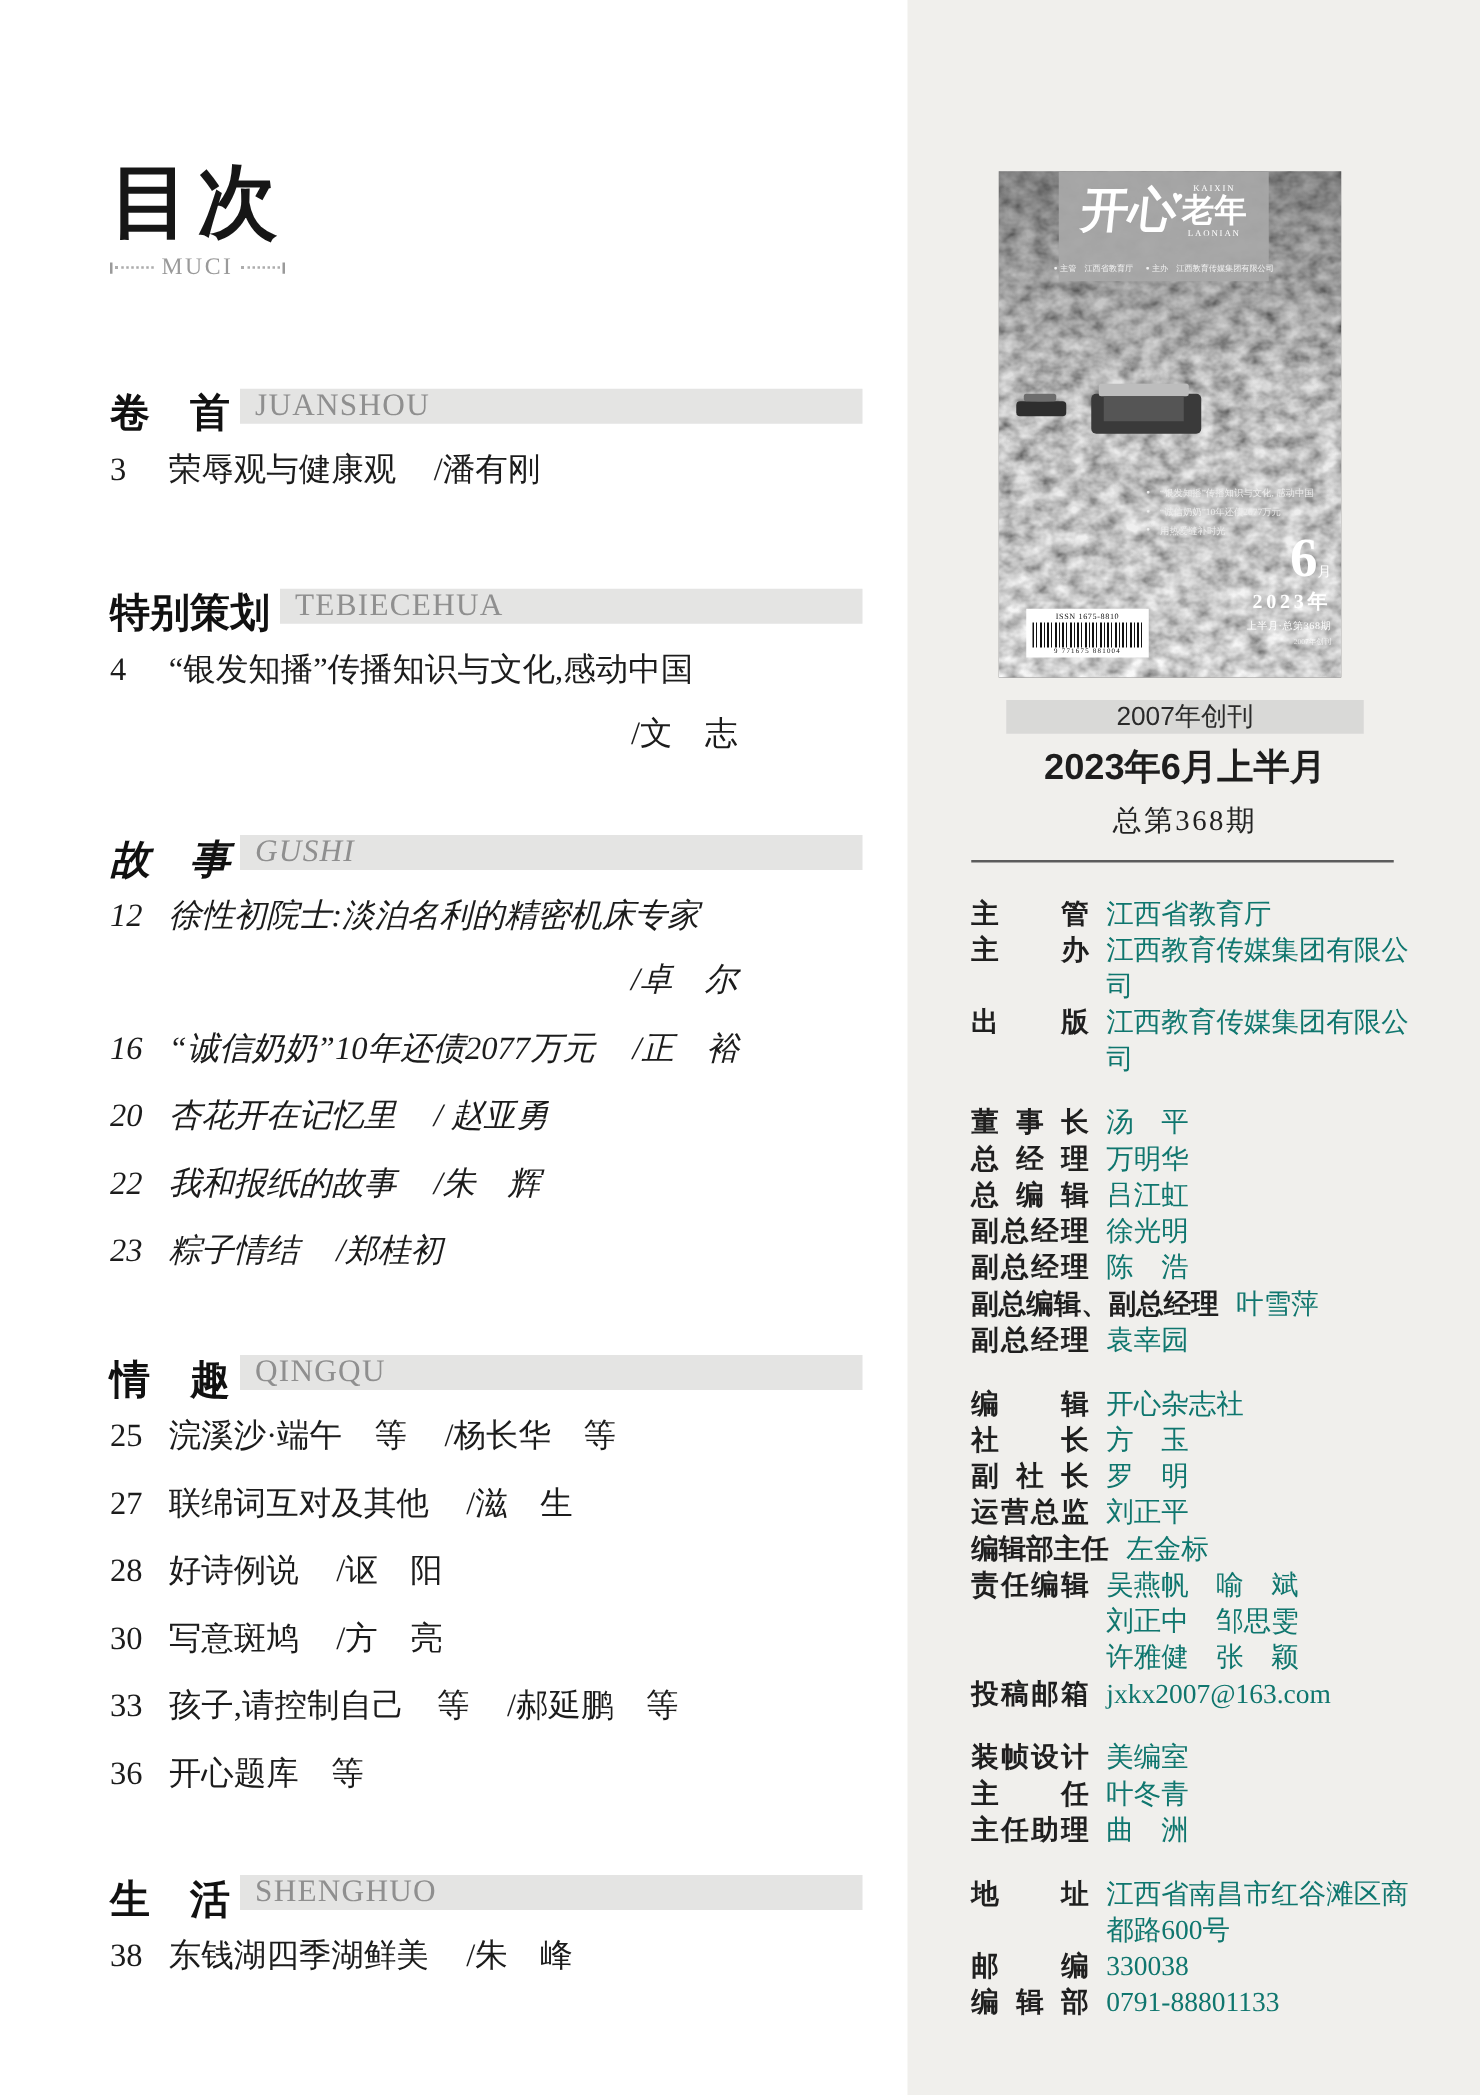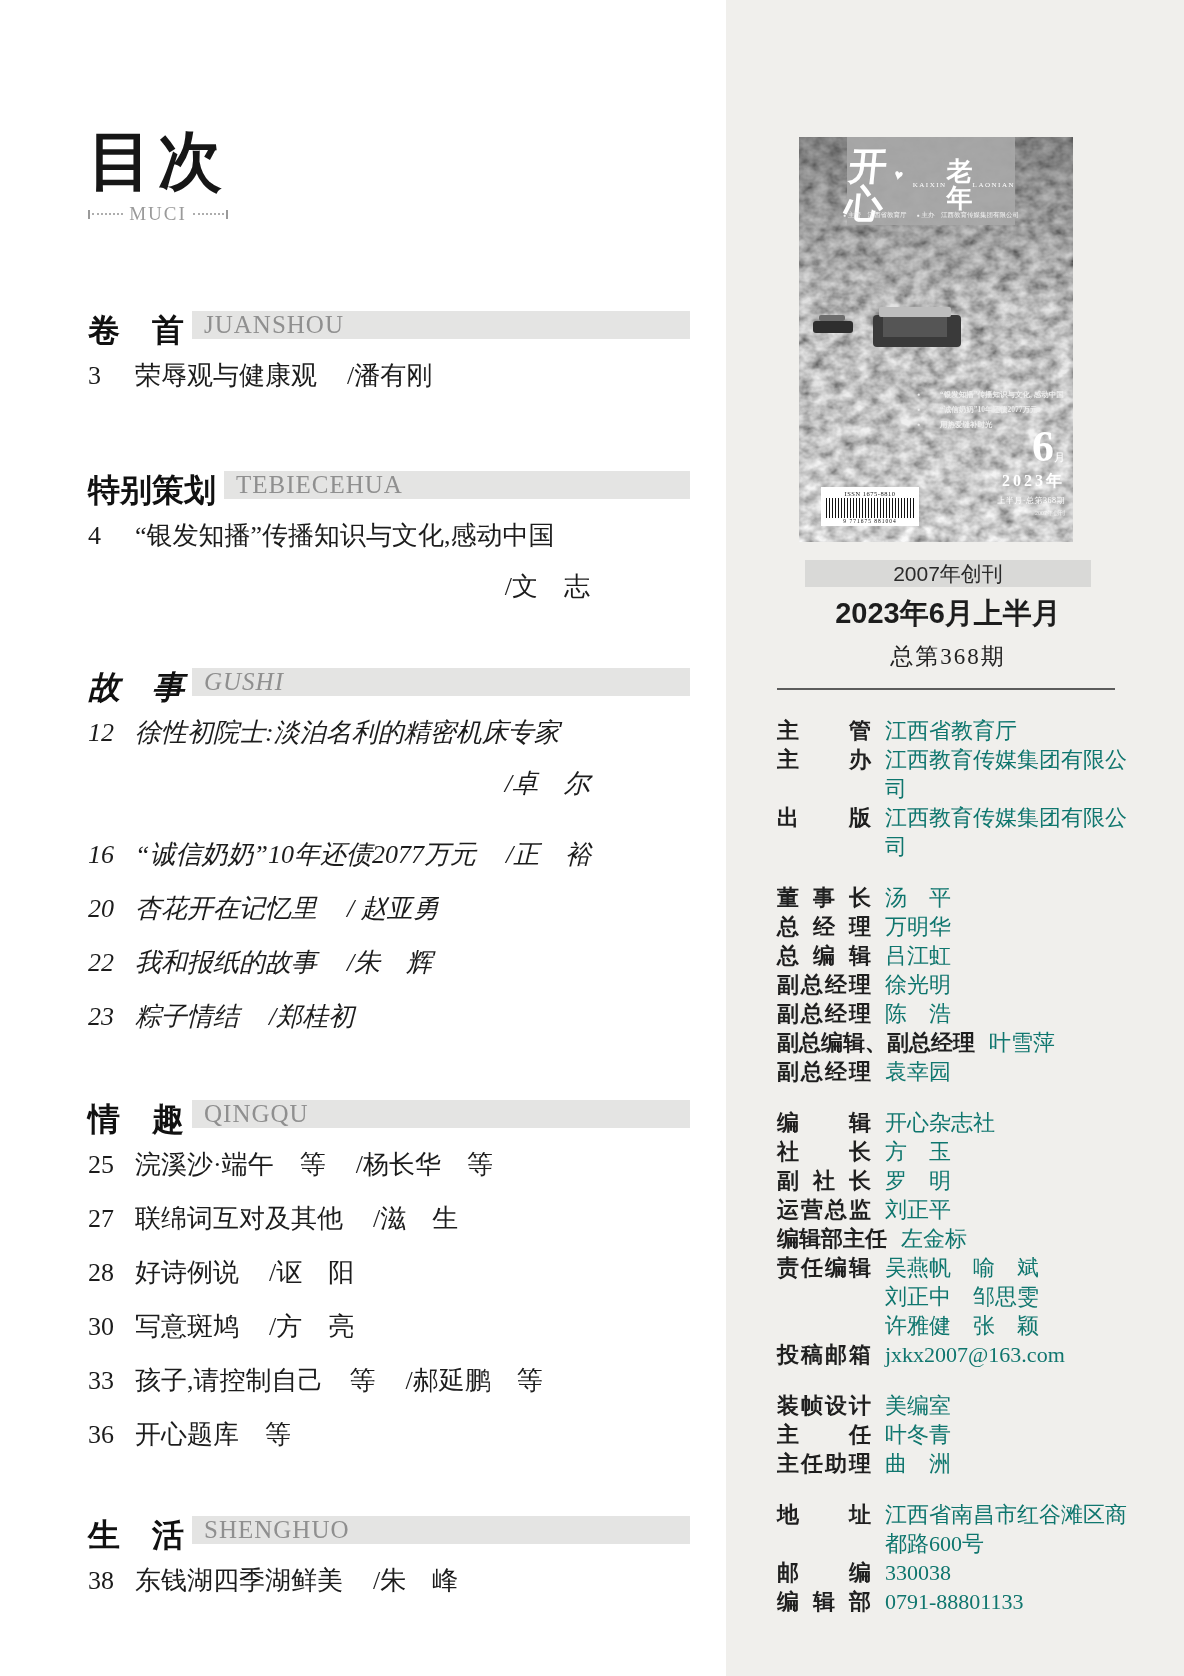--- a/index.html
+++ b/index.html
@@ -17,43 +17,43 @@
   .sec-head{display:flex;align-items:stretch;height:28px;}
   .sec-cn{font-size:32px;font-weight:800;line-height:38px;flex:none;
           font-family:"Liberation Sans","DejaVu Sans",sans-serif;color:#111;}
   .sec-bar{flex:1;background:#e4e4e3;margin-left:8px;display:flex;align-items:center;padding-left:12px;}
   .sec-en{font-size:25px;color:#8f8f8f;letter-spacing:1px;}
 
   .item{display:flex;align-items:baseline;font-size:26px;margin-top:19px;white-space:nowrap;}
   .pg{width:47px;flex:none;}
   .auth{margin-left:30px;}
   .auth-line{text-align:right;padding-right:100px;font-size:26px;margin-top:16px;}
-  .mt24{margin-top:36px;}
+  .mt24{margin-top:20px;}
 
   
   .right-panel{position:absolute;left:726px;top:0;width:458px;height:1676px;background:#f0efec;}
 
   
   .cover{position:absolute;left:73px;top:137px;width:274px;height:405px;background:#6a6a6a;overflow:hidden;}
   .cover svg.photo{position:absolute;left:0;top:0;}
   .band{position:absolute;left:48px;top:0;width:168px;height:88px;background:rgba(168,168,168,0.93);}
   .brand{display:flex;justify-content:center;align-items:center;padding-top:10px;}
   .brand-cn1{font-size:38px;font-weight:900;color:#fff;transform:skewX(-6deg);line-height:1;
              font-family:"Liberation Sans","DejaVu Sans",sans-serif;}
   .brand-heart{color:#fff;font-size:15px;line-height:1;margin:-20px 0 0 -4px;transform:rotate(12deg);}
-  .brand-right{display:flex;align-items:center;margin-left:10px;}
+  .brand-right{display:flex;flex-direction:column;align-items:center;margin-left:0;}
   .brand-en{font-size:7px;letter-spacing:1.5px;color:#fff;line-height:1.2;}
   .brand-cn2{font-size:26px;font-weight:800;color:#fff;line-height:1.05;
              font-family:"Liberation Sans","DejaVu Sans",sans-serif;}
   .org-row{position:absolute;left:0;bottom:5px;width:100%;display:flex;justify-content:center;gap:10px;
            font-size:6.5px;color:#f2f2f2;white-space:nowrap;}
   .org-item{display:flex;align-items:center;gap:2px;}
   .dot{font-size:5px;line-height:1;}
   .headlines{position:absolute;left:118px;top:250px;color:#ededed;font-size:7.5px;line-height:15px;white-space:nowrap;}
-  .headline{display:flex;align-items:center;gap:20px;font-weight:bold;}
+  .headline{display:flex;align-items:center;gap:8px;}
   .issue-badge{position:absolute;right:8px;top:288px;text-align:right;color:#fff;}
   .month-row{line-height:1;}
   .month-num{font-size:44px;font-weight:bold;}
   .month-unit{font-size:11px;}
   .badge-year{font-size:16px;font-weight:bold;letter-spacing:3px;margin-top:2px;}
   .badge-edition{font-size:8px;margin-top:3px;letter-spacing:0.5px;}
   .badge-founded{font-size:6px;margin-top:3px;opacity:0.75;}
   .barcode{position:absolute;left:22px;bottom:16px;width:88px;background:#fff;padding:3px 5px 2px;text-align:center;}
   .issn{font-size:6.5px;color:#111;letter-spacing:0.5px;white-space:nowrap;}
   .bars{height:20px;margin-top:1px;

